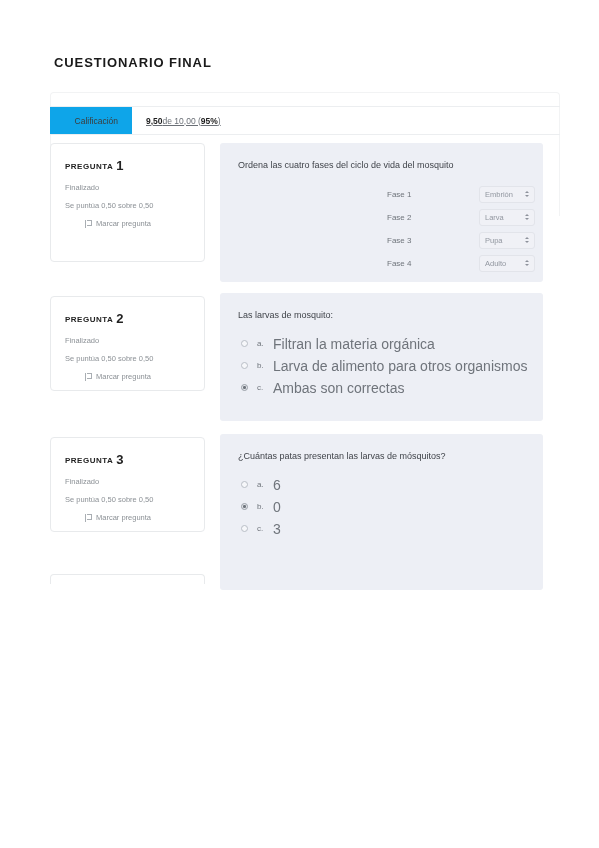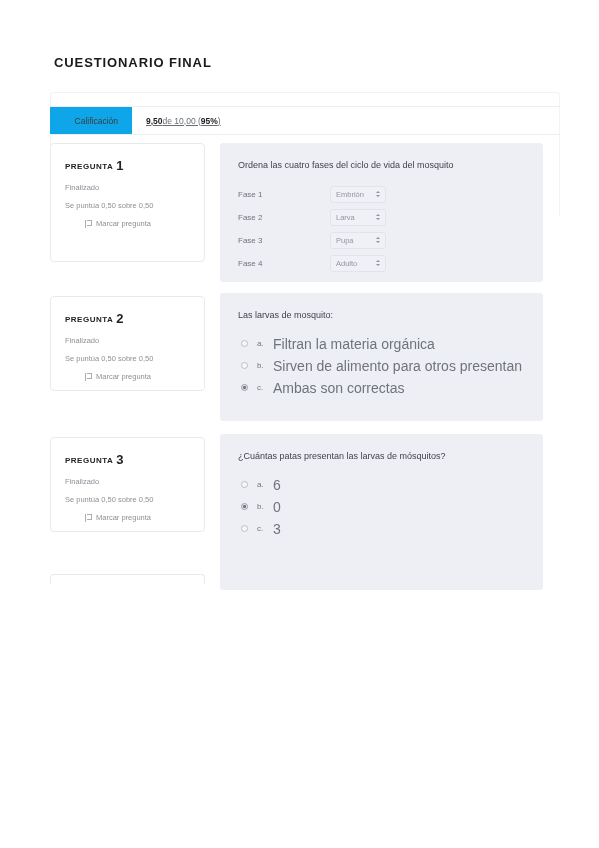--- a/index.html
+++ b/index.html
@@ -163,20 +163,21 @@
     color: #40444a;
     line-height: 1.4;
     margin-bottom: 14px;
   }
 
   
   .match-row {
     display: flex;
     align-items: center;
     margin-bottom: 6px;
+    justify-content: flex-end;
   }
   .match-label {
     width: 92px;
     font-size: 8px;
     color: #6f747b;
   }
   .match-select {
     width: 56px;
     height: 17px;
     border: 1px solid #e2e4ea;
@@ -370,21 +371,21 @@
     <div class="q-text">Las larvas de mosquito:</div>
     <div class="options">
       <div class="option-row">
         <span class="radio"></span>
         <span class="option-letter">a.</span>
         <span class="option-text">Filtran la materia orgánica</span>
       </div>
       <div class="option-row">
         <span class="radio"></span>
         <span class="option-letter">b.</span>
-        <span class="option-text">Sirven de alimento para otros presentan</span>
+        <span class="option-text">Larva de alimento para otros organismos</span>
       </div>
       <div class="option-row">
         <span class="radio checked"></span>
         <span class="option-letter">c.</span>
         <span class="option-text">Ambas son correctas</span>
       </div>
     </div>
   </div>
 </div>
 

